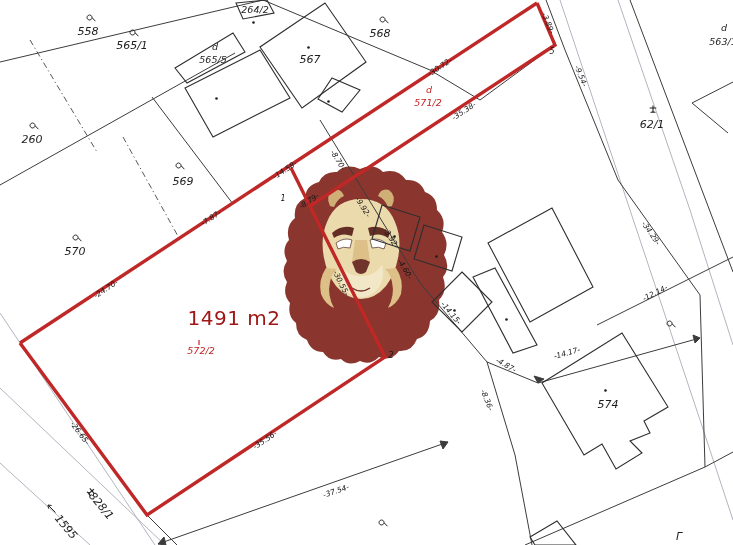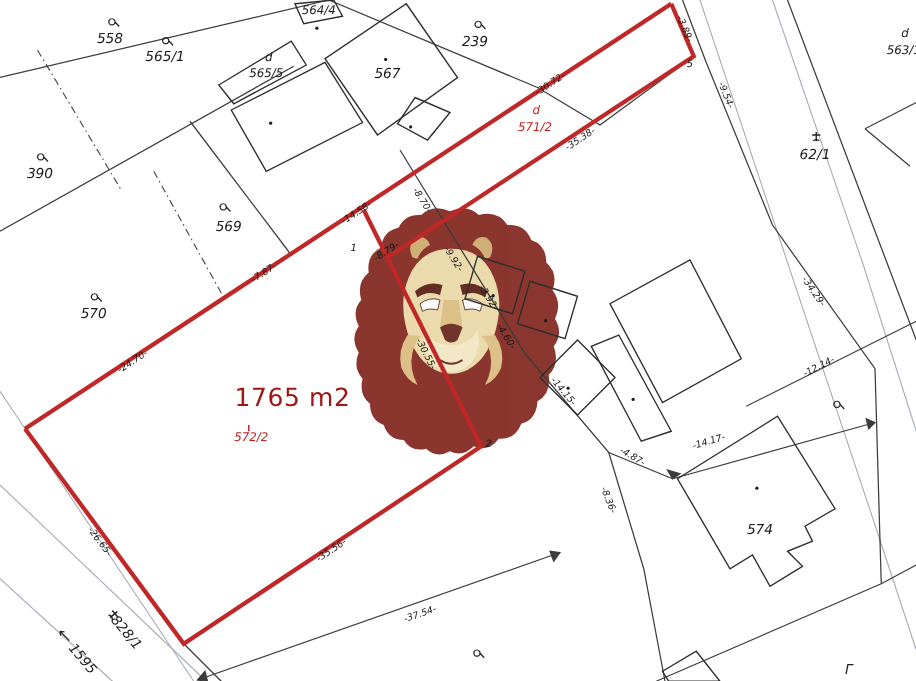--- a/index.html
+++ b/index.html
@@ -108,36 +108,36 @@
       <path d="M537,3 L20,343"></path>
       <path d="M537,3 L555,45 L310,206"></path>
       <path d="M291,168 L385,357 L147,515 L20,343"></path>
     </g>
   </svg>
 
 
   <div id="labels-layer">
       <span class="lbl plabel" style="left: 88px; top: 31px; transform: translate(-50%, -50%) rotate(0deg);">558</span>
       <span class="lbl plabel" style="left: 132px; top: 45px; transform: translate(-50%, -50%) rotate(0deg);">565/1</span>
-      <span class="lbl plabel small" style="left: 255px; top: 9px; transform: translate(-50%, -50%) rotate(0deg);">564/4</span>
+      <span class="lbl plabel small" style="left: 255px; top: 9px; transform: translate(-50%, -50%) rotate(0deg);">264/2</span>
       <span class="lbl plabel small" style="left: 215px; top: 46px; transform: translate(-50%, -50%) rotate(0deg);">d</span>
       <span class="lbl plabel small" style="left: 213px; top: 59px; transform: translate(-50%, -50%) rotate(0deg);">565/5</span>
       <span class="lbl plabel" style="left: 310px; top: 59px; transform: translate(-50%, -50%) rotate(0deg); text-align: right;">567</span>
-      <span class="lbl plabel" style="left: 380px; top: 33px; transform: translate(-50%, -50%) rotate(0deg);">239</span>
-      <span class="lbl plabel" style="left: 32px; top: 139px; transform: translate(-50%, -50%) rotate(0deg);">390</span>
+      <span class="lbl plabel" style="left: 380px; top: 33px; transform: translate(-50%, -50%) rotate(0deg);">568</span>
+      <span class="lbl plabel" style="left: 32px; top: 139px; transform: translate(-50%, -50%) rotate(0deg);">260</span>
       <span class="lbl plabel" style="left: 183px; top: 181px; transform: translate(-50%, -50%) rotate(0deg);">569</span>
       <span class="lbl plabel" style="left: 75px; top: 251px; transform: translate(-50%, -50%) rotate(0deg);">570</span>
       <span class="lbl plabel small" style="left: 724px; top: 27px; transform: translate(-50%, -50%) rotate(0deg);">d</span>
       <span class="lbl plabel small" style="left: 723px; top: 41px; transform: translate(-50%, -50%) rotate(0deg);">563/1</span>
       <span class="lbl plabel" style="left: 652px; top: 124px; transform: translate(-50%, -50%) rotate(0deg); text-align: center;">62/1</span>
       <span class="lbl plabel red" style="left: 429px; top: 89px; transform: translate(-50%, -50%) rotate(0deg);">d</span>
       <span class="lbl plabel red" style="left: 428px; top: 102px; transform: translate(-50%, -50%) rotate(0deg);">571/2</span>
-      <span class="lbl plabel area" style="left: 234px; top: 318px; transform: translate(-50%, -50%) rotate(0deg);">1765 m2</span>
+      <span class="lbl plabel area" style="left: 234px; top: 318px; transform: translate(-50%, -50%) rotate(0deg);">1491 m2</span>
       <span class="lbl plabel red" style="left: 201px; top: 350px; transform: translate(-50%, -50%) rotate(0deg);">572/2</span>
-      <span class="lbl plabel" style="left: 608px; top: 404px; transform: translate(-50%, -50%) rotate(0deg); margin-top: 20px;">574</span>
+      <span class="lbl plabel" style="left: 608px; top: 404px; transform: translate(-50%, -50%) rotate(0deg);">574</span>
       <span class="lbl plabel" style="left: 380px; top: 562px; transform: translate(-50%, -50%) rotate(0deg); font-weight: bold;">576/1</span>
       <span class="lbl plabel" style="left: 679px; top: 536px; transform: translate(-50%, -50%) rotate(0deg);">Γ</span>
       <span class="lbl plabel" style="left: 687px; top: 551px; transform: translate(-50%, -50%) rotate(0deg);">573</span>
       <span class="lbl plabel" style="left: 101px; top: 506px; transform: translate(-50%, -50%) rotate(50deg);">828/1</span>
       <span class="lbl plabel" style="left: 66px; top: 527px; transform: translate(-50%, -50%) rotate(50deg);">1595</span>
       <span class="lbl mlabel" style="left: 548px; top: 23px; transform: translate(-50%, -50%) rotate(67deg);">-3.89-</span>
       <span class="lbl mlabel" style="left: 440px; top: 67px; transform: translate(-50%, -50%) rotate(-33deg);">-30.72-</span>
       <span class="lbl mlabel" style="left: 464px; top: 111px; transform: translate(-50%, -50%) rotate(-33deg);">-35.38-</span>
       <span class="lbl mlabel" style="left: 581px; top: 76px; transform: translate(-50%, -50%) rotate(68deg);">-9.54-</span>
       <span class="lbl mlabel" style="left: 285px; top: 170px; transform: translate(-50%, -50%) rotate(-33deg);">-14.58-</span>

